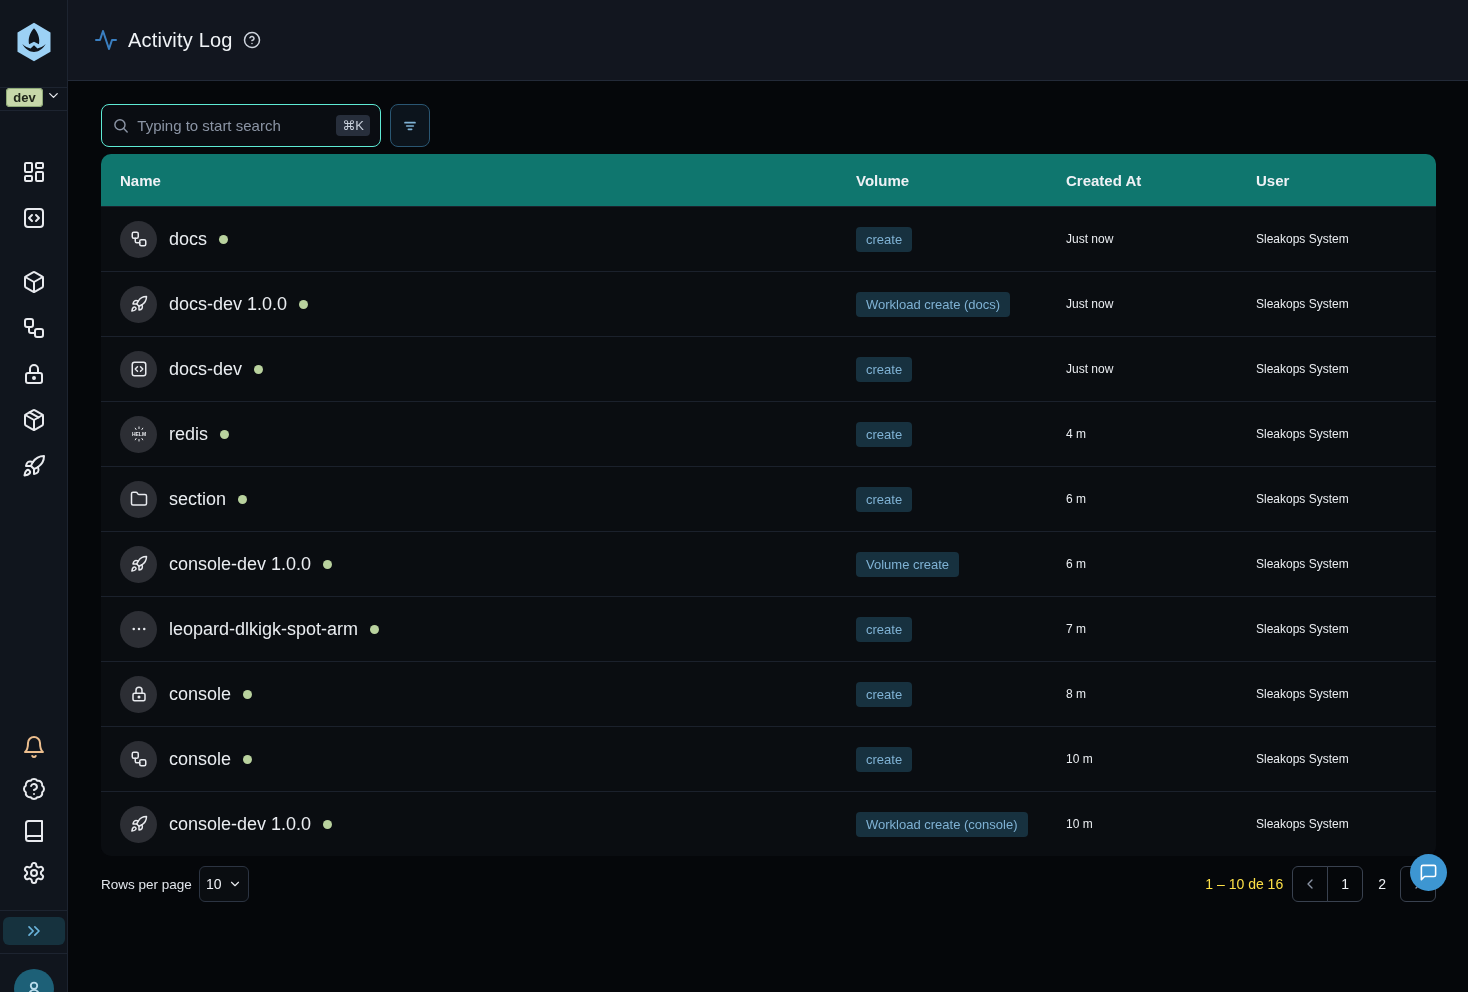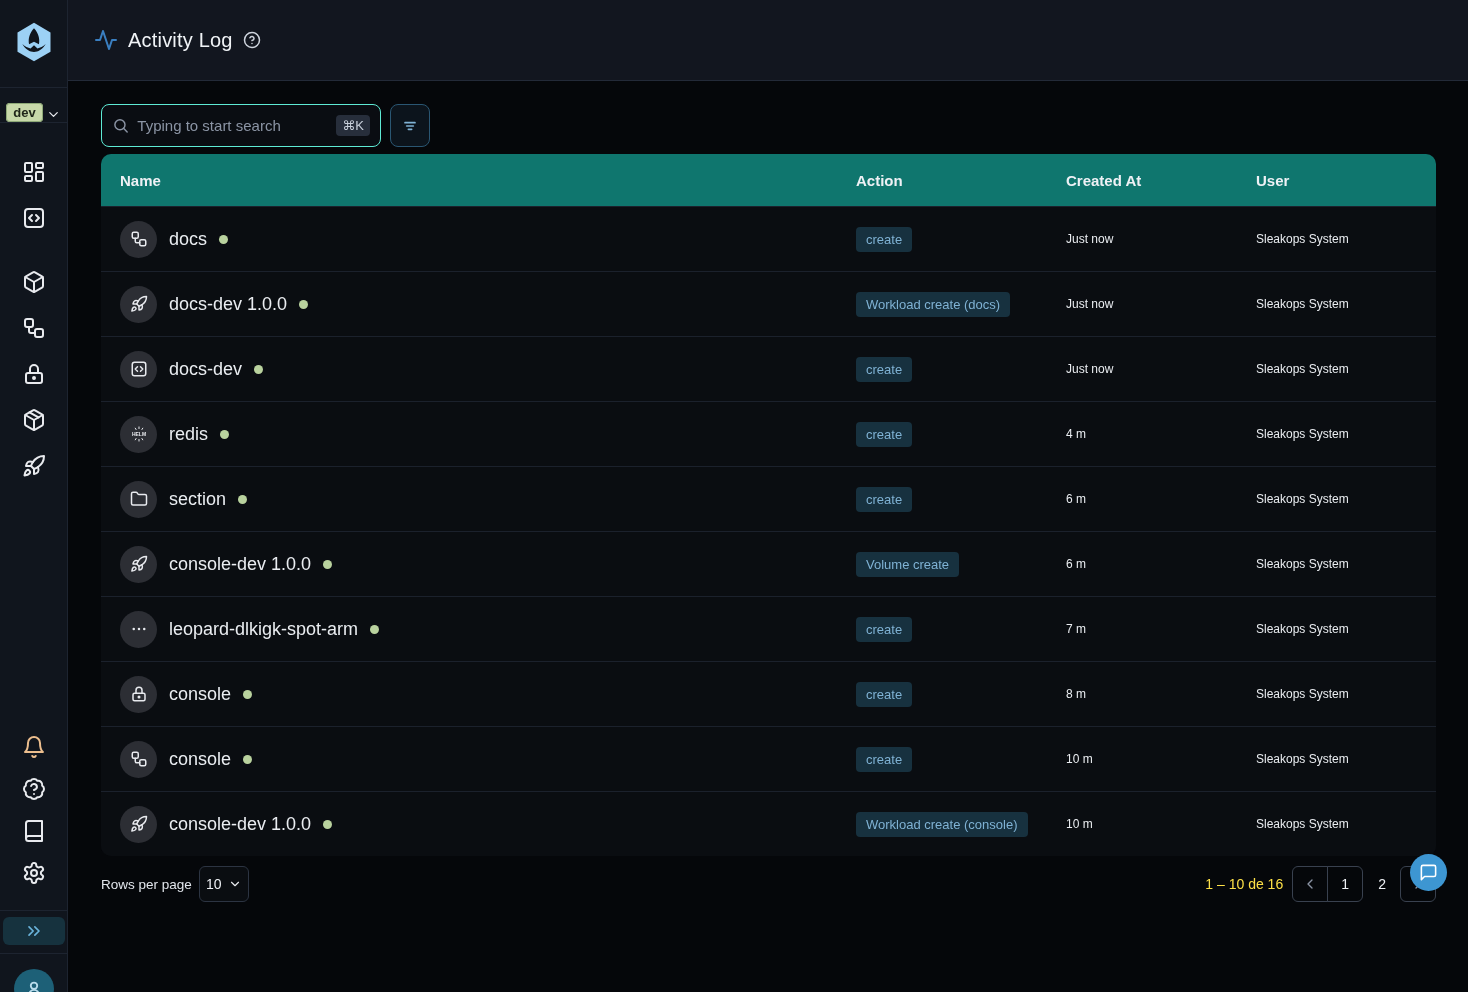--- a/index.html
+++ b/index.html
@@ -5,23 +5,23 @@
   * { margin:0; padding:0; box-sizing:border-box; }
   html,body { width:1468px; height:992px; overflow:hidden; background:#05070a;
     font-family:"Liberation Sans","DejaVu Sans",sans-serif; color:#e9ecf0; }
   svg { display:block; }
   .ic { stroke:#e8eaee; fill:none; stroke-width:2; stroke-linecap:round; stroke-linejoin:round; }
 
   
   .sidebar { position:absolute; left:0; top:0; bottom:0; width:68px; background:#10151d;
     border-right:1px solid #1d2430; z-index:5; }
   .logo-box { position:absolute; top:20px; left:12px; width:44px; height:44px; }
-  .env-row { position:absolute; top:87px; left:0; right:0; height:36px;
+  .env-row { position:absolute; top:87px; left:0; right:0; height:24px;
     border-top:1px solid #1d2430; border-bottom:1px solid #1d2430;
-    display:flex; align-items:flex-end; justify-content:center; gap:3px; cursor:pointer; }
+    display:flex; align-items:flex-start; justify-content:center; gap:3px; cursor:pointer; }
   .env-badge { background:#c7d8a9; color:#20261a; font-size:13px; font-weight:bold;
     padding:2px 7px; border-radius:4px; box-shadow:0 0 0 1px #8ea977 inset; }
   .nav-top { position:absolute; top:159px; left:0; right:0; display:flex; flex-direction:column;
     align-items:center; gap:20px; }
   .nav-btn { width:26px; height:26px; display:flex; align-items:center; justify-content:center;
     background:none; border:none; cursor:pointer; }
   .gap-extra { margin-top:18px; }
   .nav-bottom { position:absolute; top:734px; left:0; right:0; display:flex; flex-direction:column;
     align-items:center; }
   .nav-bottom .nav-btn { margin-bottom:16px; }
@@ -230,21 +230,21 @@
         <line x1="6" y1="8" x2="18" y2="8"></line>
           <line x1="8" y1="12" x2="16" y2="12"></line>
           <line x1="10" y1="16" x2="14" y2="16"></line>
         </svg>
     </button>
   </div>
 
   <div class="table">
     <div class="thead">
       <div class="cell">Name</div>
-      <div class="cell">Action</div>
+      <div class="cell">Volume</div>
       <div class="cell">Created At</div>
       <div class="cell">User</div>
     </div>
 
     <div class="trow">
       <div class="name-cell">
         <span class="icon-circle">
           <svg class="ic" width="18" height="18" viewBox="0 0 24 24">
             <rect x="3" y="3" width="8" height="8" rx="2"></rect>
               <path d="M7 11v4a2 2 0 0 0 2 2h4"></path>

